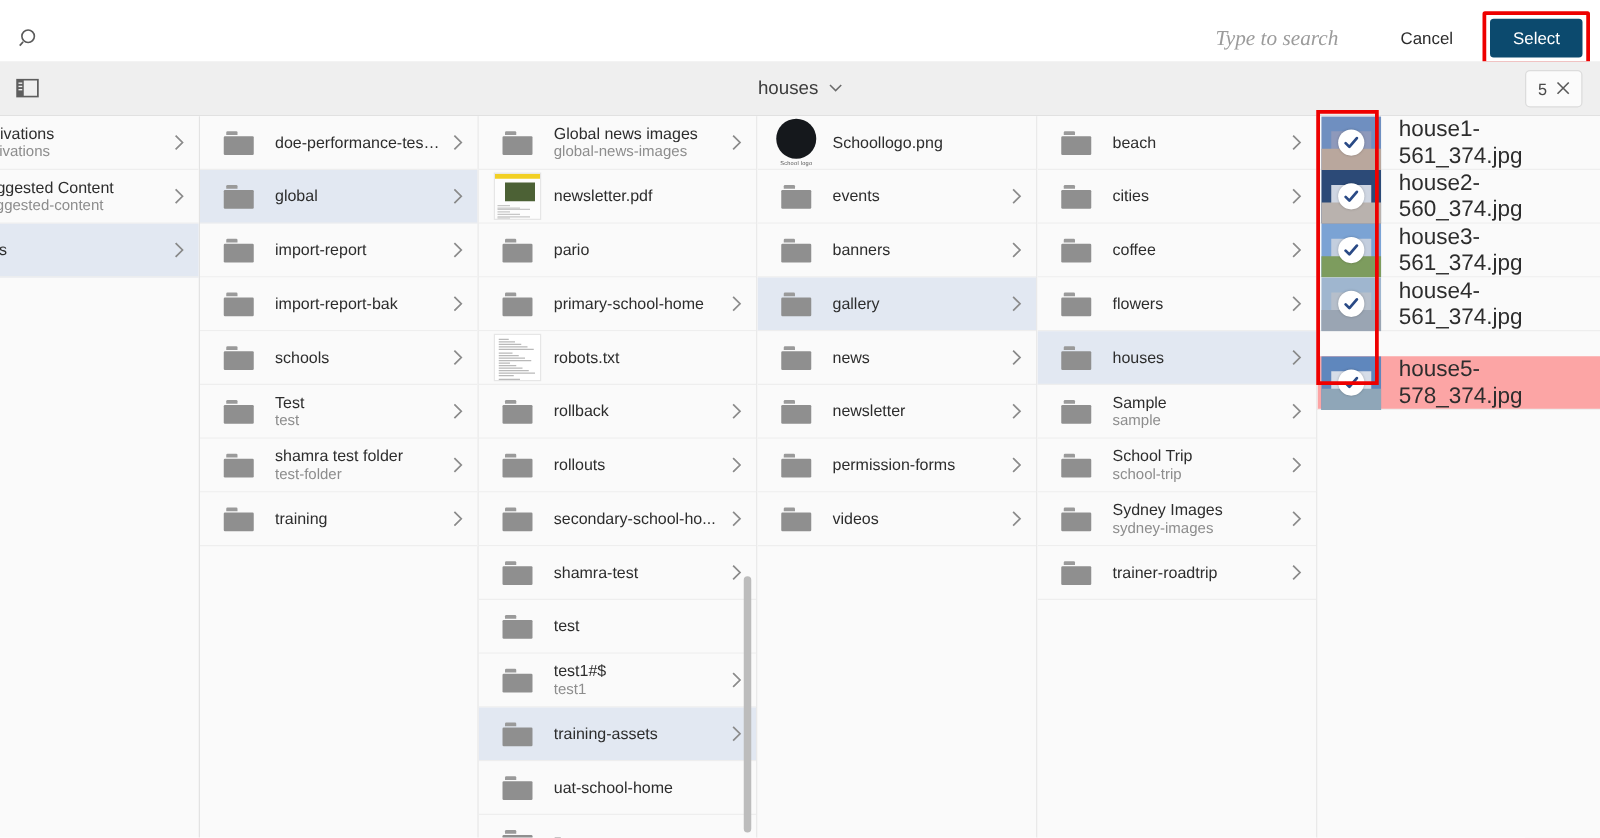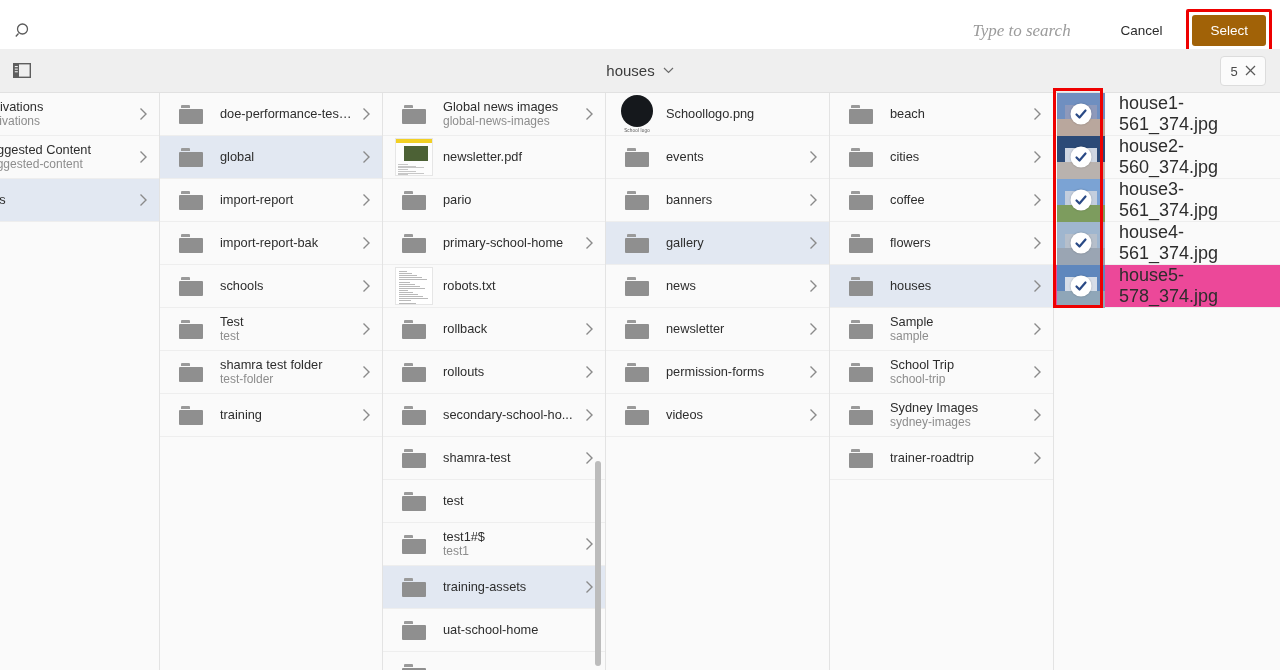--- a/index.html
+++ b/index.html
@@ -48,21 +48,21 @@
   }
   .select-wrap {
     position: relative;
     margin-right: 8px;
     padding: 3px;
     border: 3px solid #ee0000;
     border-radius: 2px;
     background: #fff;
   }
   .select-btn {
-    background: #a16207; border: none;
+    background: #0c4a6e; border: none;
     color: #ffffff;
     font-family: "Liberation Sans", sans-serif;
     font-size: 13.5px;
     padding: 9px 18px;
     border-radius: 3px;
     cursor: pointer;
     line-height: 1;
   }
 
   
@@ -204,21 +204,21 @@
 
   
   .img-row {
     display: flex; align-items: center;
     height: 43px;
     border-bottom: 1px solid #eeeeee;
     background: #fafafa;
     cursor: pointer;
     padding-left: 3px;
   }
-  .img-row.alt { background: #ec4899; }
+  .img-row.alt { background: #fca5a5; margin-top: 20px; }
   .img-thumb {
     width: 48px; height: 43px;
     flex: 0 0 48px;
     position: relative;
     overflow: hidden;
     margin-right: 14px;
   }
   .img-thumb .sky { position:absolute; inset:0; }
   .img-thumb .ground { position:absolute; left:0; right:0; bottom:0; height:38%; }
   .img-thumb .house { position:absolute; left:8px; bottom:30%; width:32px; height:40%; }

